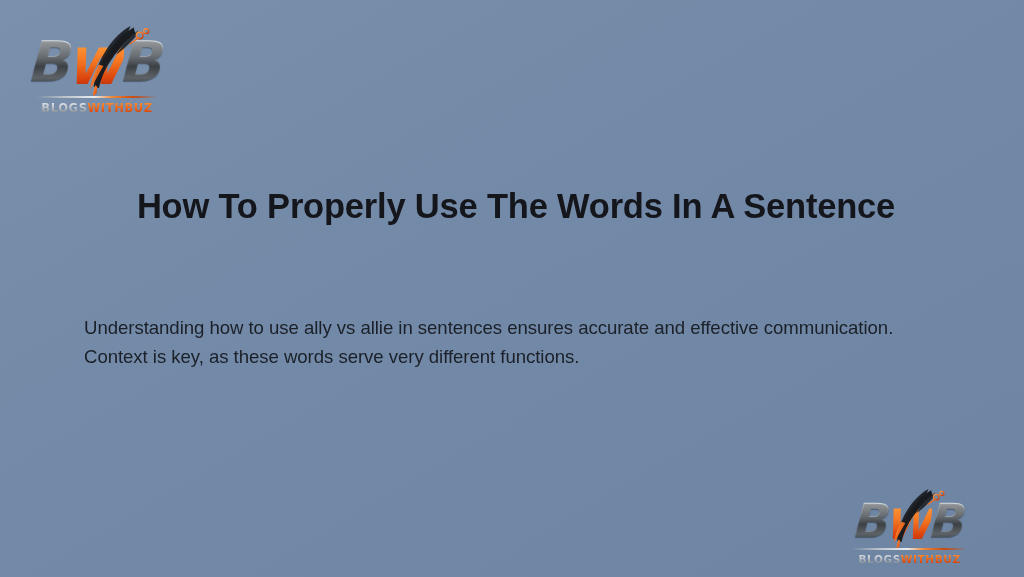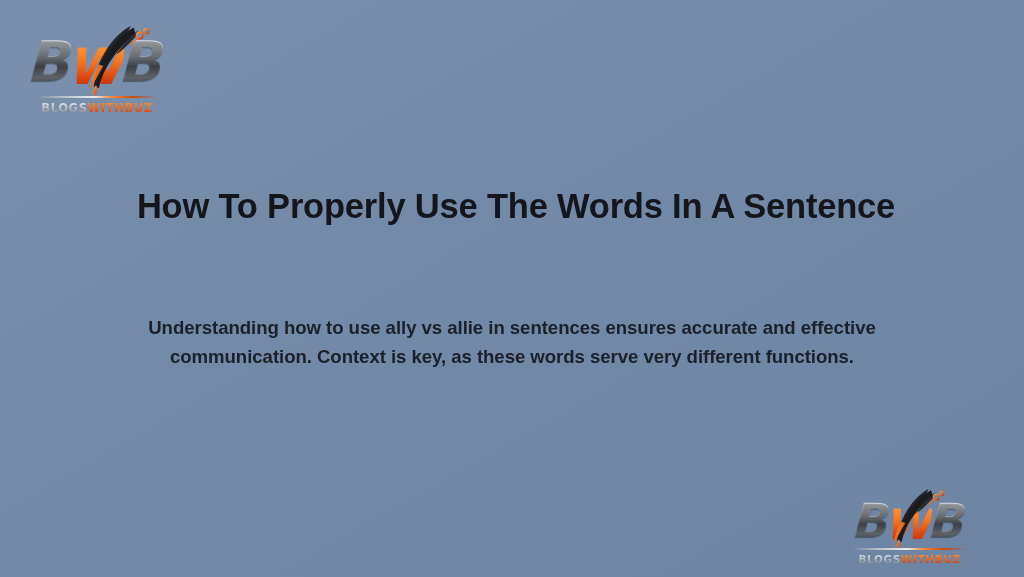--- a/index.html
+++ b/index.html
@@ -168,23 +168,23 @@
     line-height: 1.18;
     letter-spacing: -0.2px;
     color: #14161b;
   }
 
   .body-copy {
     position: absolute;
     left: 84px;
     right: 84px;
     top: 294px;
-    text-align: center;
+    text-align: left;
     font-family: "Liberation Sans", sans-serif;
-    font-weight: 700;
+    font-weight: 400;
     font-size: 18.6px;
     line-height: 1.56;
     letter-spacing: -0.05px;
     color: #1b2029;
   }
 </style>
 </head>
 <body>
 
 <div class="slide">

